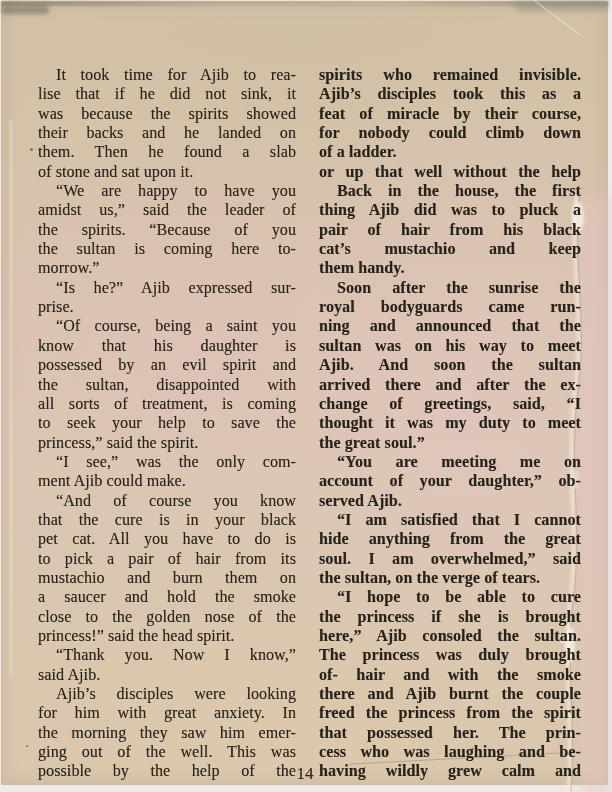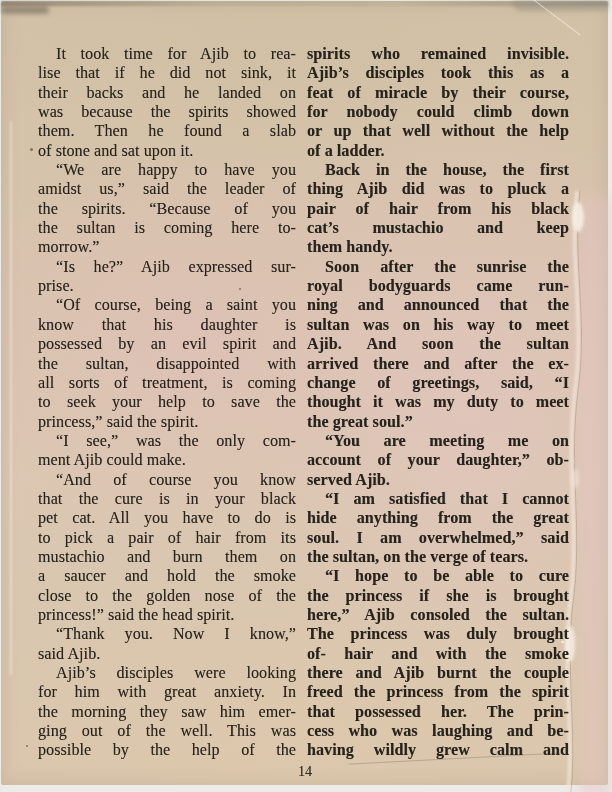--- a/index.html
+++ b/index.html
@@ -42,37 +42,37 @@
     background:rgba(245,237,226,0.55);filter:blur(1px);
   }
   .scratch-bottom{
     position:absolute;left:348px;top:757px;width:215px;height:1px;
     background:rgba(120,100,85,0.35);transform:rotate(-3deg);filter:blur(0.4px);
   }
   .speck{position:absolute;background:rgba(60,52,44,0.55);border-radius:50%;}
   .crease-svg{position:absolute;left:552px;top:178px;}
   
   .content{
-    position:absolute;top:43px;left:37px;width:543px;
-    display:flex;gap:11px;
+    position:absolute;top:64px;left:37px;width:543px;
+    display:flex;gap:23px;
     color:#26231d;
   }
   .col{font-size:16px;letter-spacing:0.1px;}
   .col-left{width:258px;}
   .col-right{width:262px;font-weight:bold;}
   .line{
     height:19.35px;line-height:19.35px;
     text-shadow:0.3px 0.3px 0 rgba(38,33,27,0.35);
     overflow:hidden;white-space:normal;
   }
   .line.jst{text-align:justify;text-align-last:justify;}
   .line.ind{text-indent:18px;}
   .pagenum{
     position:absolute;top:763px;left:283px;width:42px;
-    text-align:center;font-size:14px;color:#2c2822;
+    text-align:center;font-size:17px;color:#2c2822;
     text-shadow:0.3px 0.3px 0 rgba(38,33,27,0.3);
   }
 </style>
 </head>
 <body>
 
 <div class="paper">
   <div class="edge-top"></div>
   <div class="mark-topleft"></div>
   <div class="mark-topright"></div>
@@ -99,22 +99,22 @@
     <path d="M27,12 C19,78 35,140 25,212 C15,292 31,352 19,432 C13,502 25,562 17,622" stroke="rgba(120,95,80,0.28)" stroke-width="1" fill="none"></path>
     <ellipse cx="25" cy="38" rx="6" ry="15" fill="rgba(246,238,228,0.9)" filter="url(#b2)"></ellipse>
     <ellipse cx="17" cy="465" rx="5" ry="18" fill="rgba(246,238,228,0.85)" filter="url(#b2)"></ellipse>
     <ellipse cx="22" cy="300" rx="4" ry="10" fill="rgba(240,228,216,0.6)" filter="url(#b2)"></ellipse>
   </svg>
 
   <div class="content">
     <div class="col col-left" id="col-left">
         <div class="line ind jst">It took time for Ajib to rea-</div>
         <div class="line jst">lise that if he did not sink, it</div>
+        <div class="line jst">was because the spirits showed</div>
         <div class="line jst">their backs and he landed on</div>
-        <div class="line jst">was because the spirits showed</div>
         <div class="line jst">them. Then he found a slab</div>
         <div class="line">of stone and sat upon it.</div>
         <div class="line ind jst">“We are happy to have you</div>
         <div class="line jst">amidst us,” said the leader of</div>
         <div class="line jst">the spirits. “Because of you</div>
         <div class="line jst">the sultan is coming here to-</div>
         <div class="line">morrow.”</div>
         <div class="line ind jst">“Is he?” Ajib expressed sur-</div>
         <div class="line">prise.</div>
         <div class="line ind jst">“Of course, being a saint you</div>
@@ -140,22 +140,22 @@
         <div class="line jst">for him with great anxiety. In</div>
         <div class="line jst">the morning they saw him emer-</div>
         <div class="line jst">ging out of the well. This was</div>
         <div class="line jst">possible by the help of the</div>
       </div>
     <div class="col col-right" id="col-right">
         <div class="line jst">spirits who remained invisible.</div>
         <div class="line jst">Ajib’s disciples took this as a</div>
         <div class="line jst">feat of miracle by their course,</div>
         <div class="line jst">for nobody could climb down</div>
+        <div class="line">of a ladder.</div>
         <div class="line jst">or up that well without the help</div>
-        <div class="line">of a ladder.</div>
         <div class="line ind jst">Back in the house, the first</div>
         <div class="line jst">thing Ajib did was to pluck a</div>
         <div class="line jst">pair of hair from his black</div>
         <div class="line jst">cat’s mustachio and keep</div>
         <div class="line">them handy.</div>
         <div class="line ind jst">Soon after the sunrise the</div>
         <div class="line jst">royal bodyguards came run-</div>
         <div class="line jst">ning and announced that the</div>
         <div class="line jst">sultan was on his way to meet</div>
         <div class="line jst">Ajib. And soon the sultan</div>

